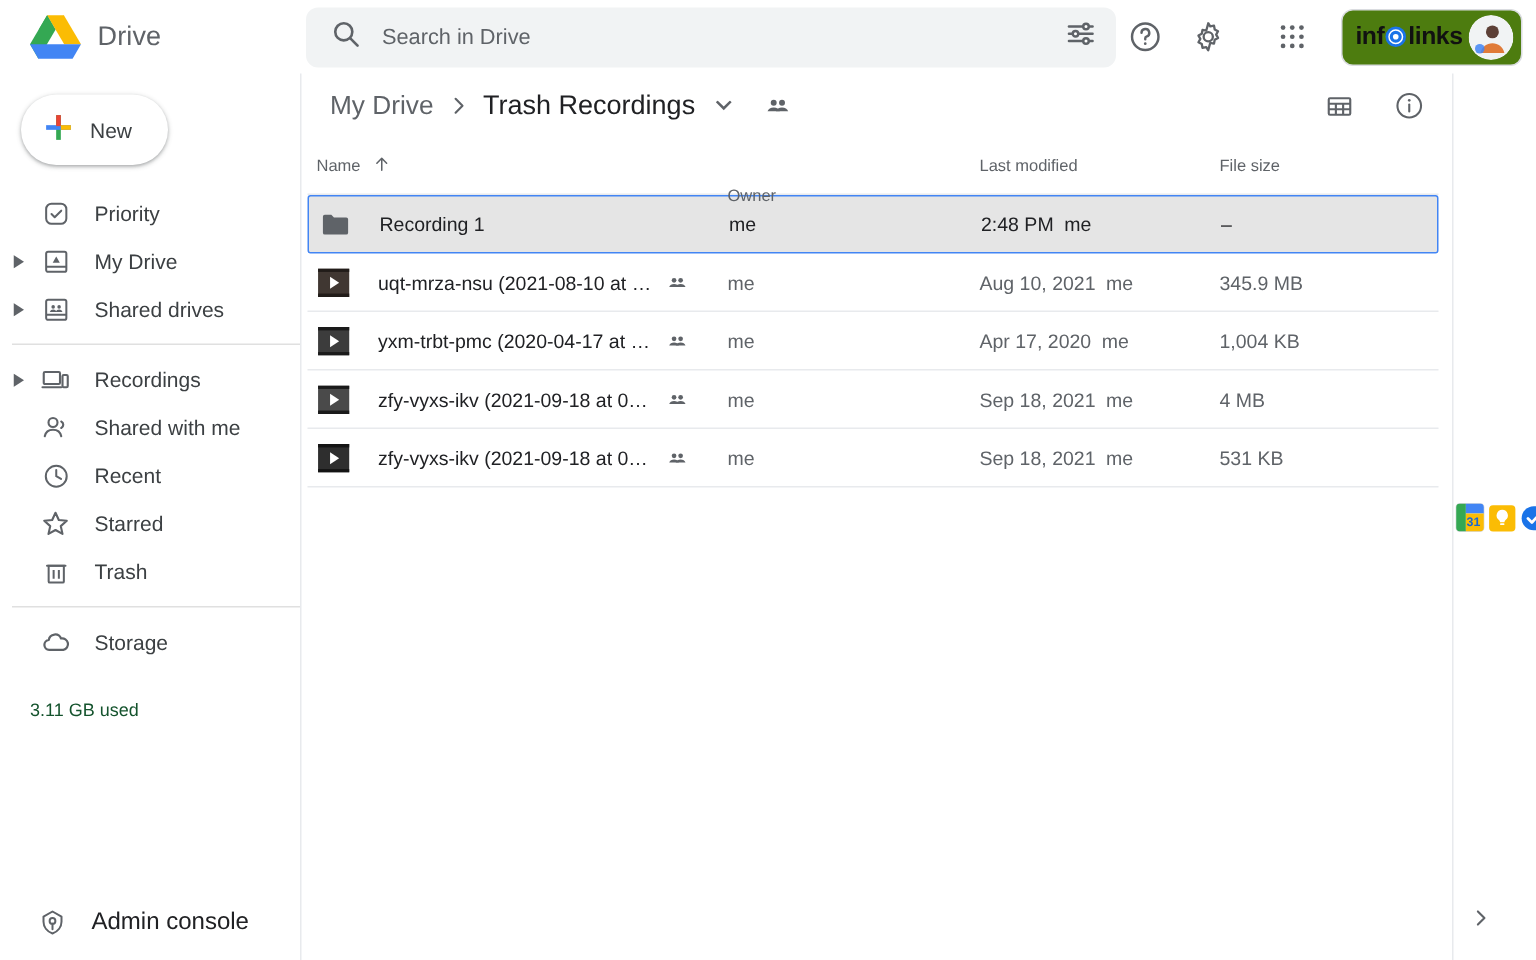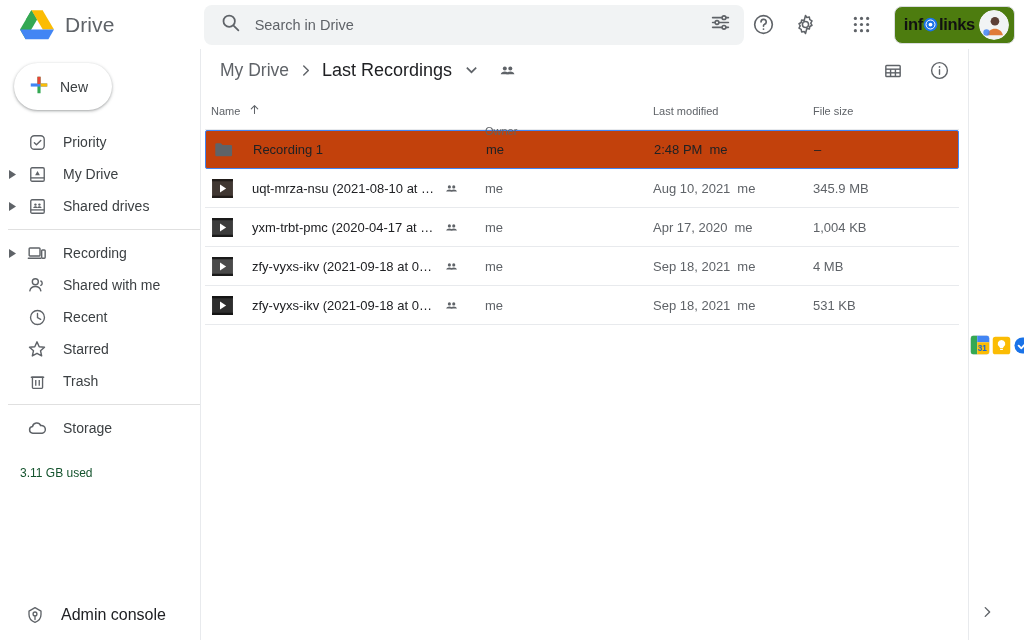--- a/index.html
+++ b/index.html
@@ -13,21 +13,21 @@
   .app { position: relative; width: 1024px; height: 640px; display: flex; flex-direction: column; }
 
   
   .topbar {
     height: 49px; min-height: 49px;
     display: flex; align-items: center;
     background: #fff;
   }
   .brand { width: 200px; display: flex; align-items: center; gap: 11px; padding-left: 20px; }
   .brand-logo { width: 34px; height: 30px; flex: none; }
-  .brand-name { font-size: 21px; color: #5f6368; letter-spacing: .1px; }
+  .brand-name { font-size: 18px; color: #5f6368; letter-spacing: .1px; }
 
   .search-wrap { flex: 1; display: flex; align-items: center; padding-left: 5px; }
   .searchbox {
     width: 540px; height: 40px; border-radius: 8px; background: #f1f3f4;
     display: flex; align-items: center; padding: 0 13px 0 16px; gap: 14px;
   }
   .searchbox input {
     flex: 1; border: none; outline: none; background: transparent;
     font-family: "Liberation Sans", sans-serif; font-size: 14.5px; color: #202124;
   }
@@ -107,21 +107,21 @@
   .col-mod { width: 160px; }
   .col-size { flex: 1; }
 
   .row {
     display: flex; align-items: center; height: 39px;
     border-bottom: 1px solid #e8eaed; font-size: 13px; color: #5f6368;
     padding-left: 6px; cursor: pointer; border-top: 1px solid transparent;
   }
   .row.selected {
     border: 1px solid #4285f4; border-radius: 2px;
-    background: #c2410c; color: #202124;
+    background: #e5e5e5; color: #202124;
   }
   .row .namecell { width: 274px; display: flex; align-items: center; min-width: 0; }
   .fileicon { width: 22px; height: 22px; flex: none; display: flex; align-items: center; justify-content: center; }
   .filename {
     margin-left: 19px; color: #202124; font-size: 13px;
     white-space: nowrap; overflow: hidden; text-overflow: ellipsis; max-width: 186px;
   }
   .shared-mini { margin-left: 6px; flex: none; display: flex; align-items: center; }
   .ownercell { width: 168px; }
   .modcell { width: 160px; display: flex; gap: 7px; }
@@ -300,21 +300,21 @@
                 <path d="M0 0l7 4.5L0 9z" fill="#5f6368"></path>
               </svg>
           </span>
           <span class="nav-ico">
             <svg width="20" height="20" viewBox="0 0 24 24" fill="none" stroke="#5f6368" stroke-width="1.7">
               <rect x="2.6" y="6" width="13" height="9.6" rx="1"></rect>
               <line x1="1.6" y1="18.2" x2="16.6" y2="18.2" stroke-linecap="round"></line>
               <rect x="17.6" y="8.4" width="4.2" height="9.8" rx="1"></rect>
             </svg>
           </span>
-          <span class="nav-text">Recording</span>
+          <span class="nav-text">Recordings</span>
         </div>
         <div class="nav-item">
           <span class="caret"></span>
           <span class="nav-ico">
             <svg width="20" height="20" viewBox="0 0 24 24" fill="none" stroke="#5f6368" stroke-width="1.7">
               <circle cx="10" cy="8" r="3.6"></circle>
               <path d="M3.4 19c.7-3.4 3.3-5.2 6.6-5.2s5.9 1.8 6.6 5.2" stroke-linecap="round"></path>
               <path d="M16.6 7.2a2.9 2.9 0 0 1 0 5.2" stroke-linecap="round"></path>
             </svg>
           </span>
@@ -383,21 +383,21 @@
 
     <div class="main">
 
       <div class="crumbbar">
         <span class="crumb">My Drive</span>
         <span class="crumb-sep">
           <svg width="17" height="17" viewBox="0 0 24 24" fill="none" stroke="#5f6368" stroke-width="2" stroke-linecap="round" stroke-linejoin="round">
             <path d="M9.5 5.5l6.5 6.5-6.5 6.5"></path>
           </svg>
         </span>
-        <span class="crumb current">Last Recordings</span>
+        <span class="crumb current">Trash Recordings</span>
         <span class="crumb-caret">
           <svg width="11" height="7" viewBox="0 0 12 8">
               <path d="M0 1.4L1.3 0 6 4.6 10.7 0 12 1.4 6 7.4z" fill="#5f6368"></path>
             </svg>
         </span>
         <span class="crumb-share">
           <svg width="19" height="19" viewBox="0 0 24 24" fill="#5f6368">
             <circle cx="8.6" cy="9.4" r="2.5"></circle>
               <circle cx="15.6" cy="9.4" r="2.5"></circle>
             <path d="M3.4 16.6c.7-2.1 2.6-3.2 5.2-3.2s4.5 1.1 5.2 3.2z"></path>

